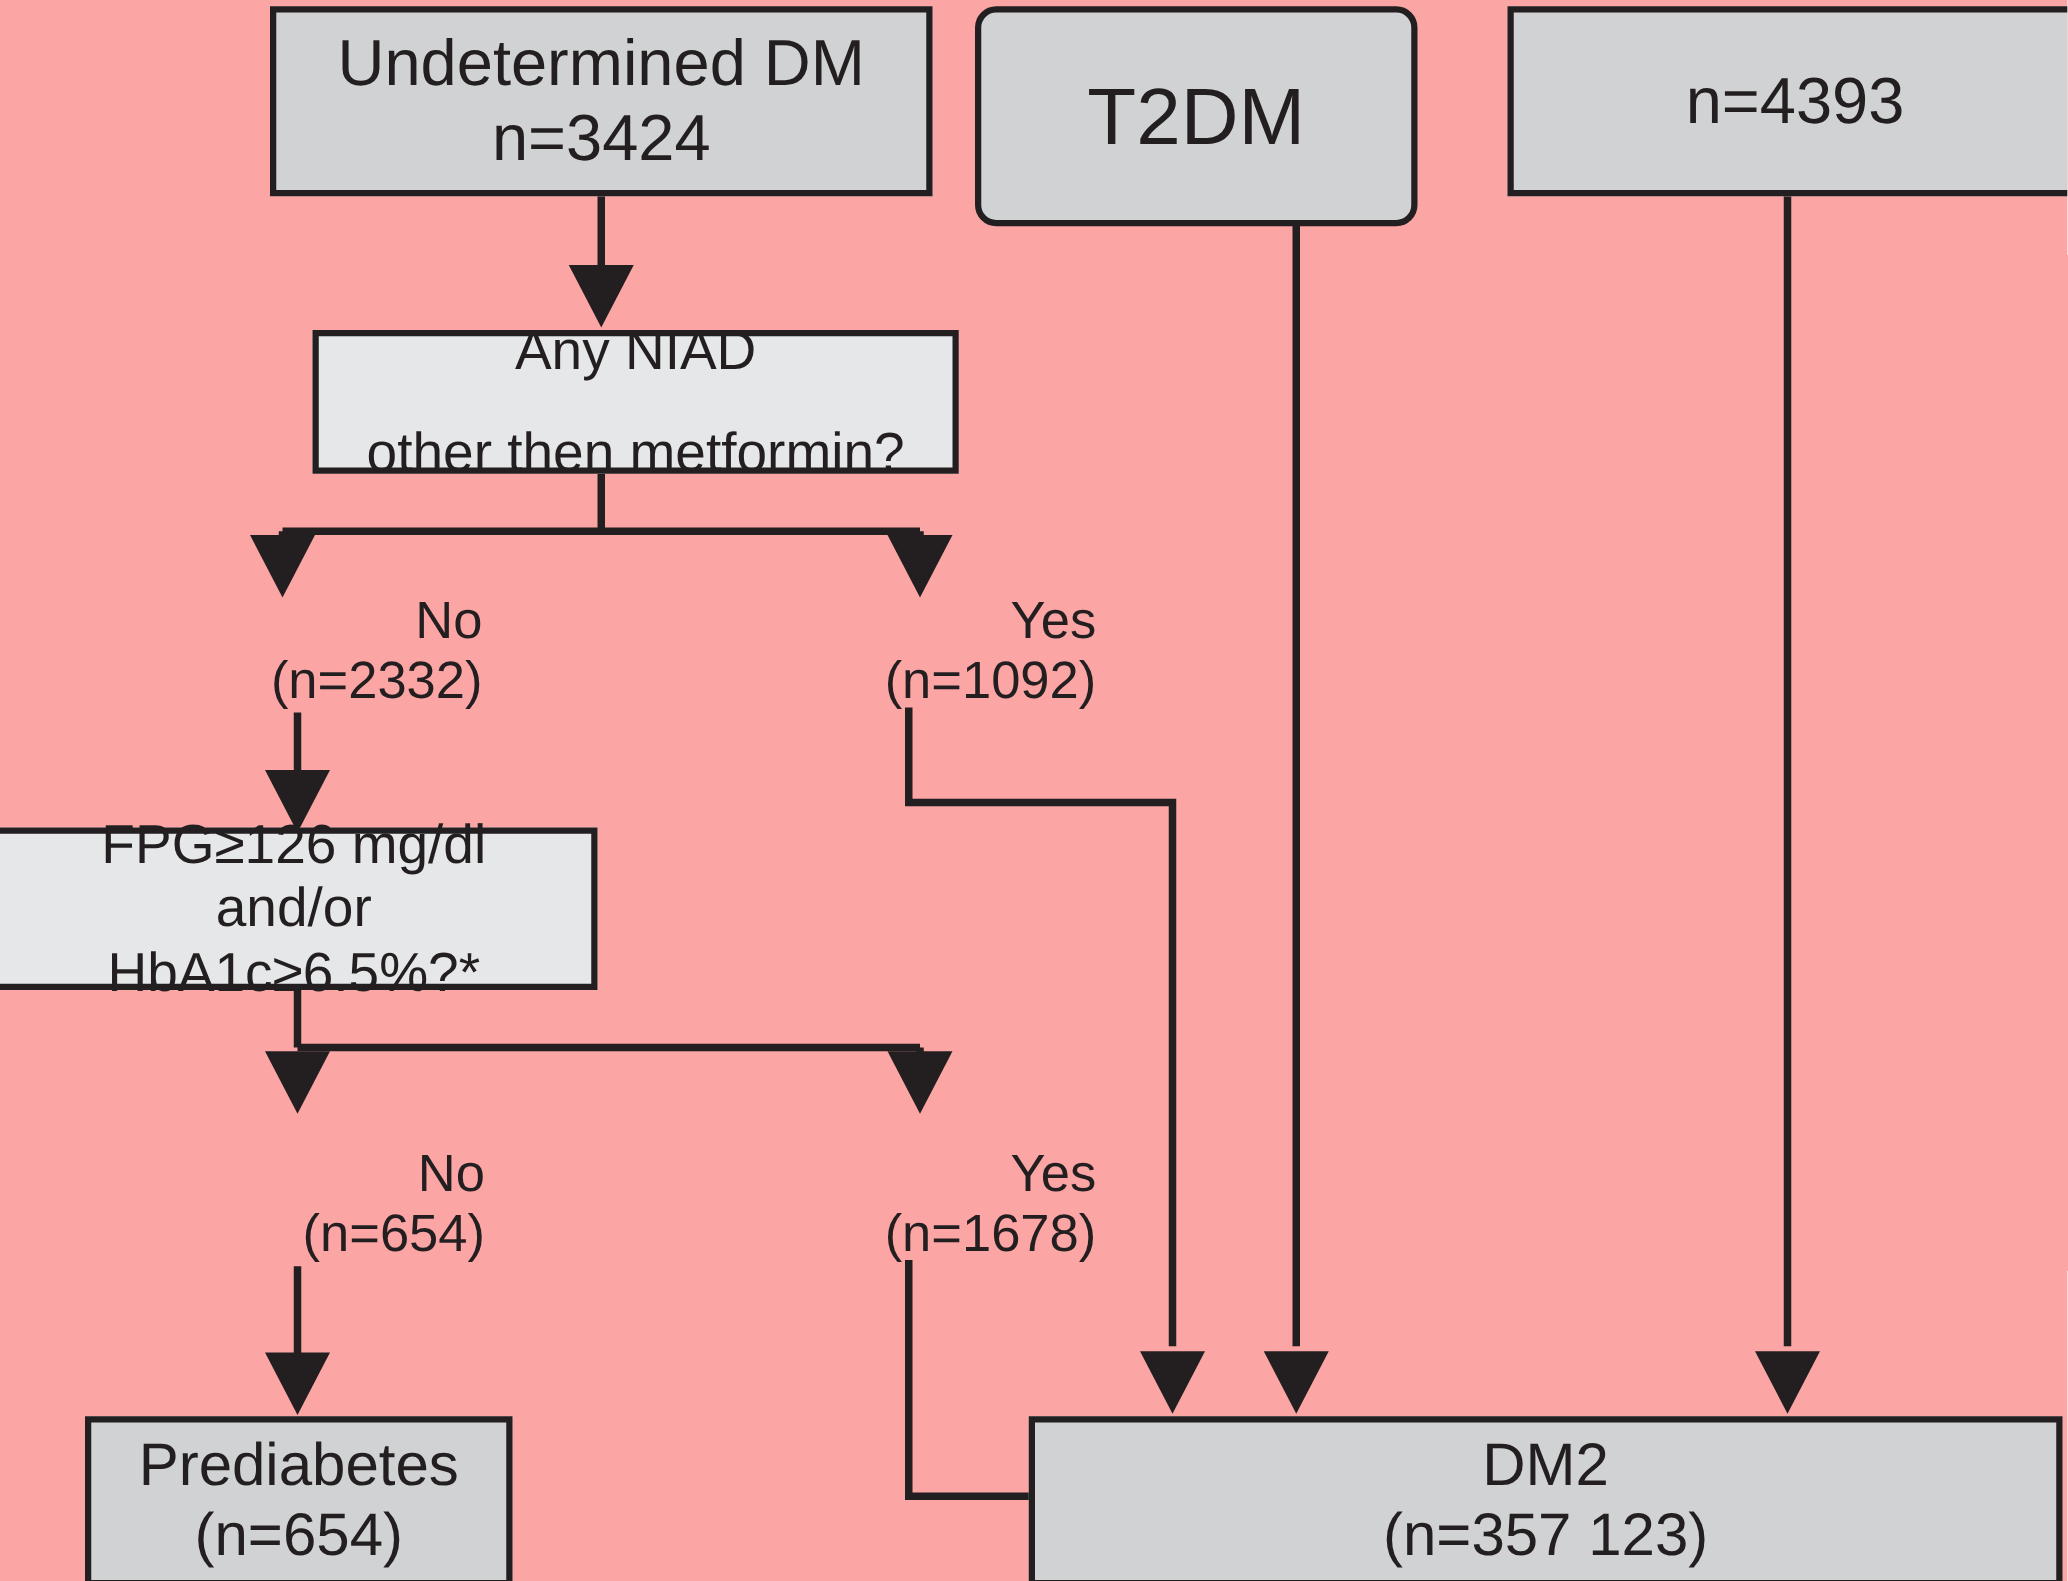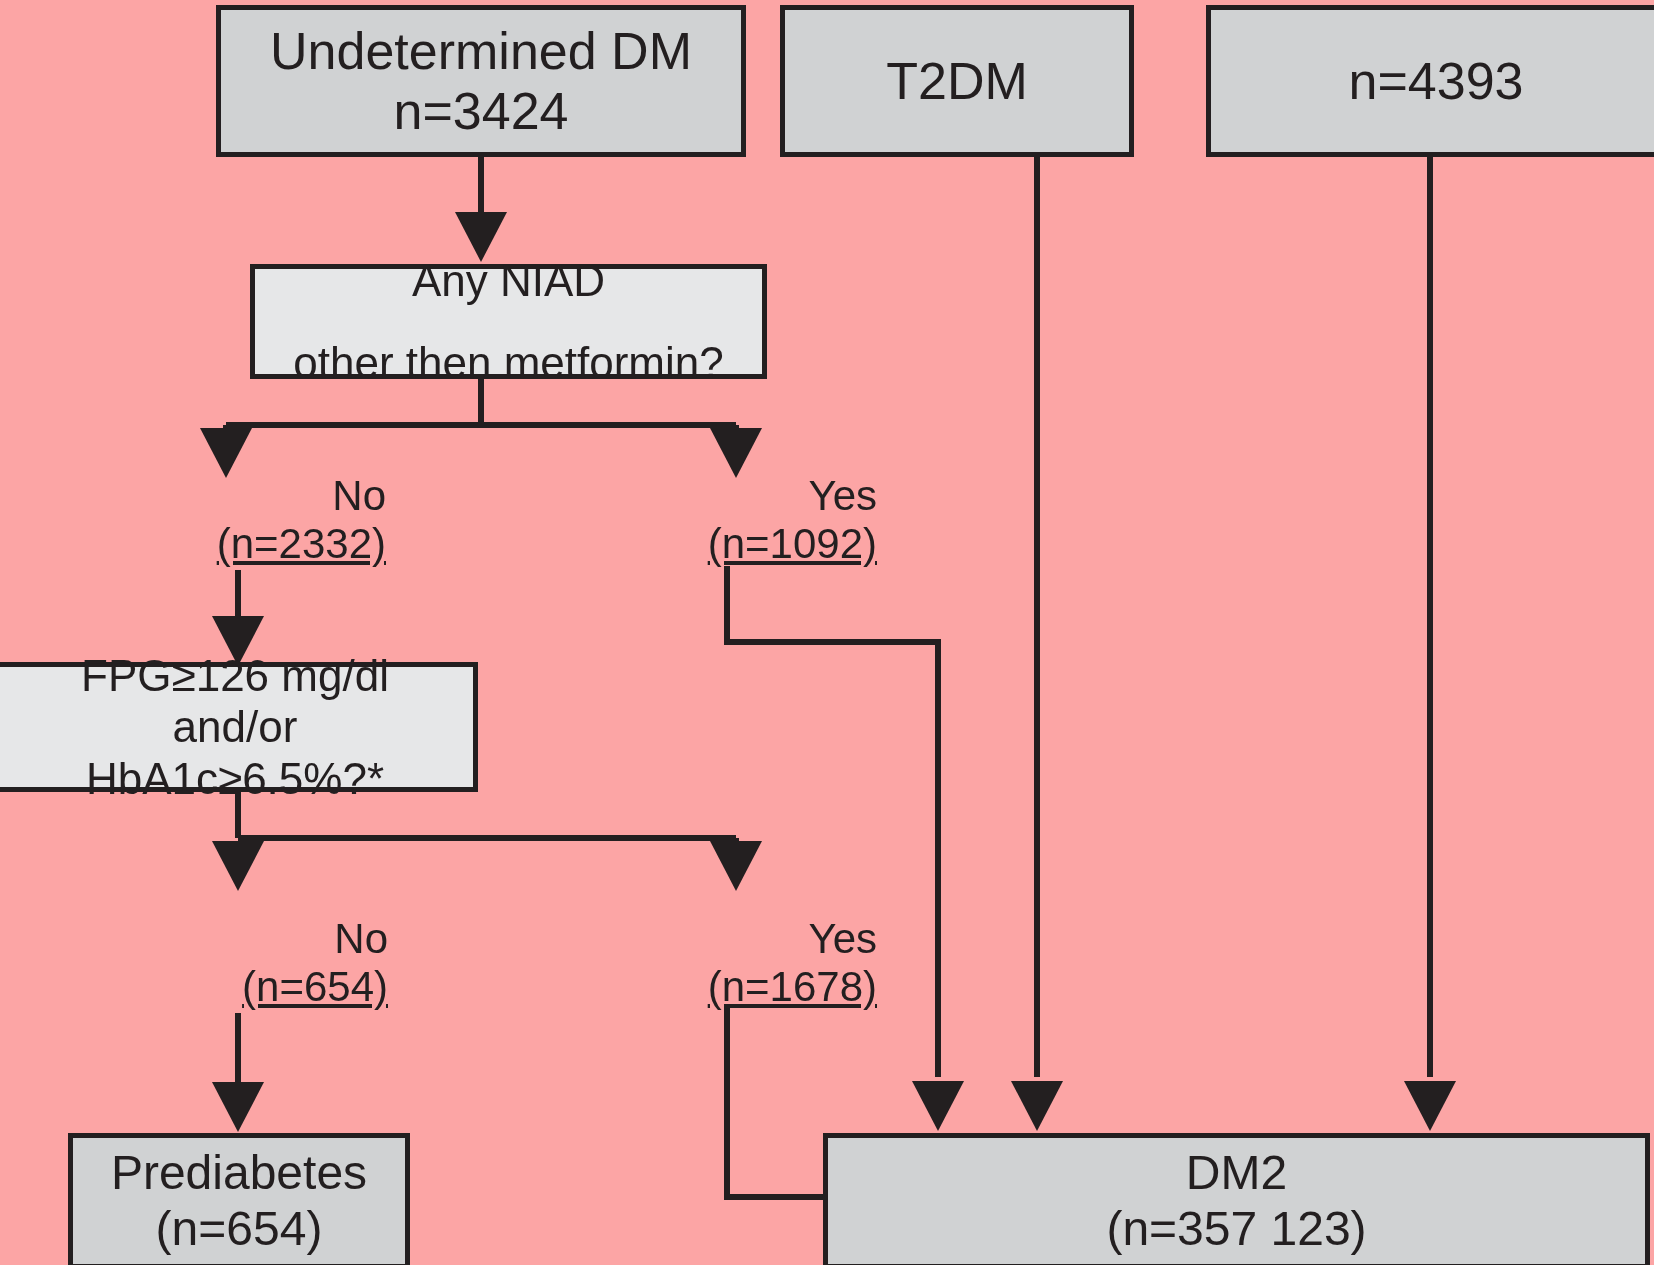--- a/index.html
+++ b/index.html
@@ -40,21 +40,21 @@
 
   .edge-label {
     position: absolute;
     text-align: right;
     color: #231f20;
     line-height: 1.14;
     white-space: nowrap;
     font-size: 42px;
   }
   .edge-label .lbl-word { display: block; }
-  .edge-label .lbl-count { display: block; text-decoration: underline; }
+  .edge-label .lbl-count { display: block; }
 </style>
 </head>
 <body>
 
 <div id="stage">
 
   <svg id="flow-svg" viewBox="0 0 1654 1265">
     <defs>
       <marker id="arrow-down" markerWidth="10" markerHeight="10" refX="0" refY="5" orient="auto" markerUnits="strokeWidth">
         <path d="M -5.2 0 L 5.2 0 L 0 9.5 z" fill="#231f20"></path>
@@ -113,21 +113,21 @@
 
       <polygon points="1068,1171 1068,1223 1118,1197"></polygon>
     </g>
   </svg>
 
   <div class="node-box dark" style="left:216px; top:5px; width:530px; height:152px; font-size:52px;">
     <span class="node-line">Undetermined DM</span>
     <span class="node-line">n=3424</span>
   </div>
 
-  <div class="node-box dark" style="left:780px; top:5px; width:354px; height:152px; font-size:52px;">
+  <div class="node-box dark" style="left:780px; top:5px; width:354px; height:176px; font-size:64px;border-radius:17px;">
     <span class="node-line">T2DM</span>
   </div>
 
   <div class="node-box dark" style="left:1206px; top:5px; width:460px; height:152px; font-size:52px;">
     <span class="node-line">n=4393</span>
   </div>
 
   <div class="node-box light" style="left:250px; top:264px; width:517px; height:115px; font-size:44px;gap:30px;">
     <span class="node-line">Any NIAD</span>
     <span class="node-line">other then metformin?</span>

